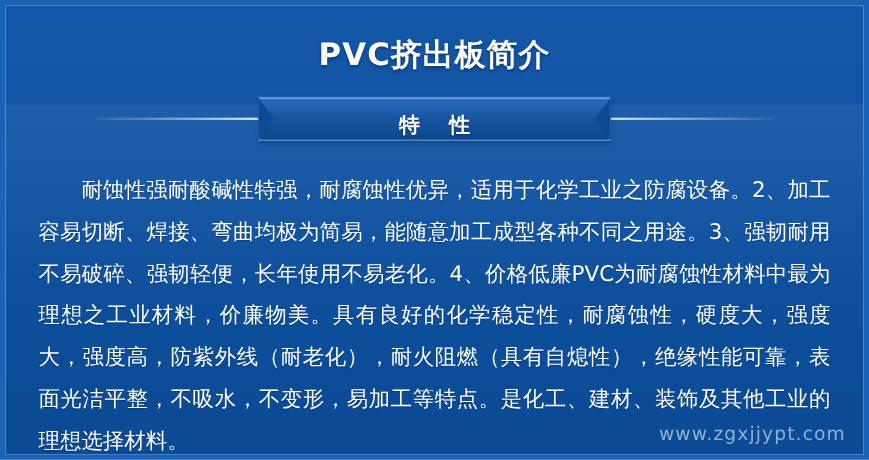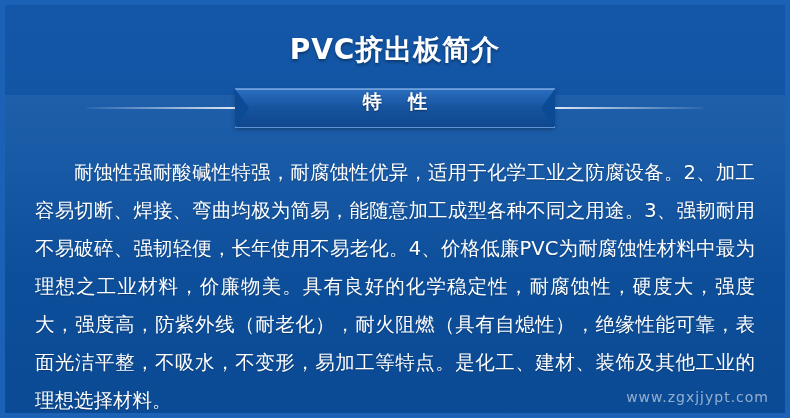--- a/index.html
+++ b/index.html
@@ -66,21 +66,21 @@
     background: linear-gradient(90deg, rgba(255,255,255,0.85), rgba(255,255,255,0.05));
   }
   .ribbon {
     position: relative;
     width: 318px;
     height: 38px;
     background: linear-gradient(180deg, #2a6fc0 0%, #17549f 48%, #0e478e 100%);
     border: 1px solid #5b93d6;
     box-shadow: inset 0 1px 0 rgba(255,255,255,0.35), 0 2px 4px rgba(0,0,0,0.25);
     display: flex;
-    align-items: flex-start;
+    align-items: flex-end;
     justify-content: center;
   }
   .ribbon .tip {
     position: absolute;
     top: 0;
     width: 0;
     height: 0;
     border-top: 19px solid transparent;
     border-bottom: 19px solid transparent;
   }
@@ -109,21 +109,21 @@
     text-justify: inter-ideograph;
     text-indent: 2em;
     font-family: "DejaVu Sans", "Liberation Sans", sans-serif;
     text-shadow: 0 1px 1px rgba(0,0,0,0.25);
   }
   .watermark {
     position: absolute;
     right: 16px;
     bottom: 8px;
     color: rgba(255,255,255,0.55);
-    font-size: 14px;
+    font-size: 17px;
     letter-spacing: 1px;
     font-family: "DejaVu Sans", "Liberation Sans", sans-serif;
   }
 </style>
 </head>
 <body>
 
 <div class="poster">
   <div class="inner">
 

